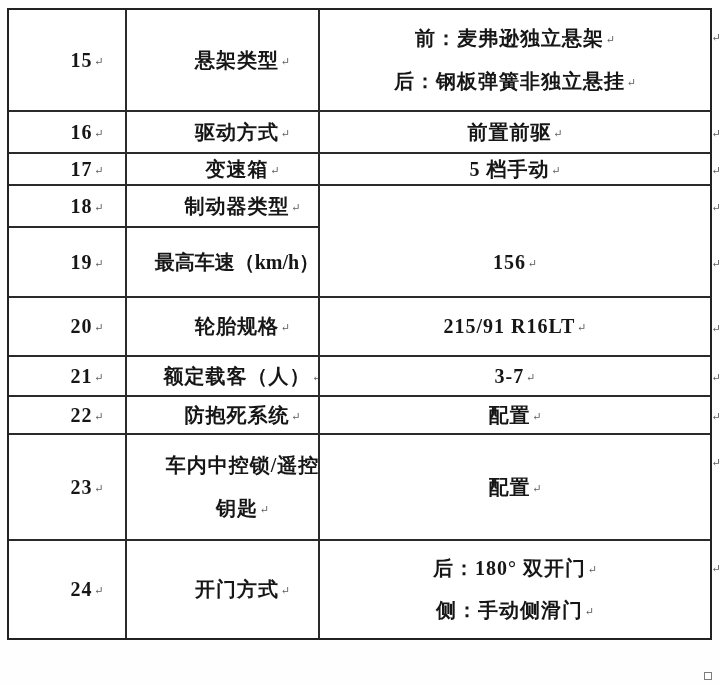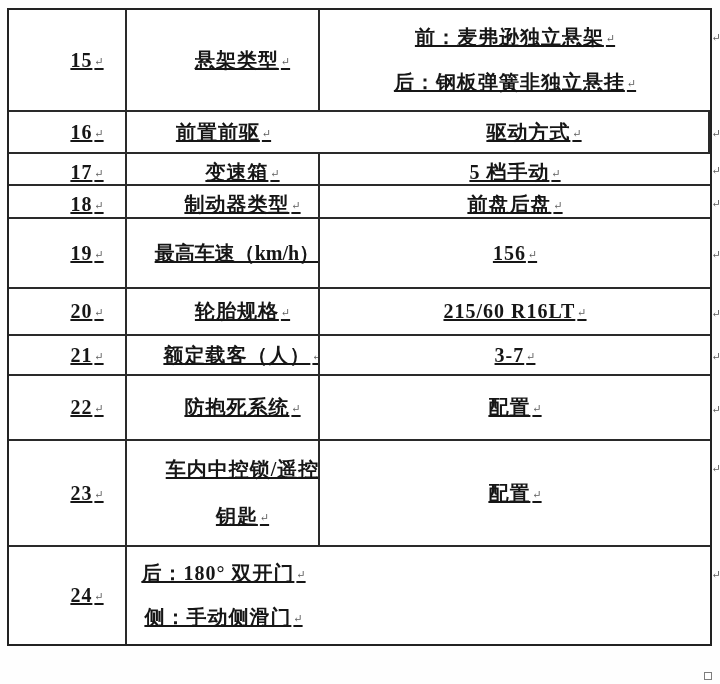--- a/index.html
+++ b/index.html
@@ -18,21 +18,21 @@
   }
   .row { position:relative; display:grid; grid-template-columns:118px 193px 1fr; }
   .cell {
     display:flex; flex-direction:column; justify-content:space-evenly;
     align-items:center; overflow:hidden;
   }
   .row:not(:last-child) > .cell { border-bottom:2px solid #2a2a2a; }
   .col-num, .col-label { border-right:2px solid #2a2a2a;padding-left:40px; }
   .para {
     font-weight:bold; font-size:20px; color:#161616;
-    letter-spacing:1px; white-space:nowrap; line-height:36px;text-decoration:underline;
+    letter-spacing:1px; white-space:nowrap; line-height:26px;
   }
   .pmark {
     font-size:11px; color:#5a5a5a; letter-spacing:0;
     margin-left:2px; vertical-align:2px; font-weight:normal;
   }
   .rowend {
     position:absolute; right:-11px; font-size:11px; color:#5a5a5a;
     font-weight:normal; line-height:11px;
   }
   .rowend.center { top:50%; transform:translateY(-50%); }
@@ -59,95 +59,92 @@
         <p class="para"><span>前：麦弗逊独立悬架</span><span class="pmark">↵</span></p>
         <p class="para"><span>后：钢板弹簧非独立悬挂</span><span class="pmark">↵</span></p>
       </div>
       <span class="rowend top">↵</span>
     </div>
 
     <div class="row" style="height:42px">
       <div class="cell col-num">
         <p class="para"><span>16</span><span class="pmark">↵</span></p>
       </div>
+      <div class="cell col-label">
+        <p class="para"><span>驱动方式</span><span class="pmark">↵</span></p>
+      </div>
       <div class="cell col-value">
         <p class="para"><span>前置前驱</span><span class="pmark">↵</span></p>
-      </div>
-      <div class="cell col-label">
-        <p class="para"><span>驱动方式</span><span class="pmark">↵</span></p>
       </div>
       <span class="rowend center">↵</span>
     </div>
 
     <div class="row" style="height:32px">
       <div class="cell col-num">
         <p class="para"><span>17</span><span class="pmark">↵</span></p>
       </div>
       <div class="cell col-label">
         <p class="para"><span>变速箱</span><span class="pmark">↵</span></p>
       </div>
       <div class="cell col-value">
         <p class="para"><span>5 档手动</span><span class="pmark">↵</span></p>
       </div>
       <span class="rowend center">↵</span>
     </div>
 
-    <div class="row" style="height:33px">
+    <div class="row" style="height:42px">
       <div class="cell col-num">
         <p class="para"><span>18</span><span class="pmark">↵</span></p>
       </div>
       <div class="cell col-label">
         <p class="para"><span>制动器类型</span><span class="pmark">↵</span></p>
-      </div>
-      <div class="cell col-value">
-        <p class="para"><span>前盘后盘</span><span class="pmark">↵</span></p>
       </div>
       <span class="rowend center">↵</span>
     </div>
 
     <div class="row" style="height:70px">
       <div class="cell col-num">
         <p class="para"><span>19</span><span class="pmark">↵</span></p>
       </div>
       <div class="cell col-label">
         <p class="para" style="letter-spacing:0"><span>最高车速（km/h）</span><span class="pmark">↵</span></p>
       </div>
       <div class="cell col-value">
         <p class="para"><span>156</span><span class="pmark">↵</span></p>
       </div>
       <span class="rowend center">↵</span>
     </div>
 
-    <div class="row" style="height:47px">
+    <div class="row" style="height:59px">
       <div class="cell col-num">
         <p class="para"><span>20</span><span class="pmark">↵</span></p>
       </div>
       <div class="cell col-label">
         <p class="para"><span>轮胎规格</span><span class="pmark">↵</span></p>
       </div>
       <div class="cell col-value">
-        <p class="para"><span>215/60 R16LT</span><span class="pmark">↵</span></p>
+        <p class="para"><span>215/91 R16LT</span><span class="pmark">↵</span></p>
       </div>
       <span class="rowend center">↵</span>
     </div>
 
     <div class="row" style="height:40px">
       <div class="cell col-num">
         <p class="para"><span>21</span><span class="pmark">↵</span></p>
       </div>
       <div class="cell col-label">
         <p class="para"><span>额定载客（人）</span><span class="pmark">↵</span></p>
       </div>
       <div class="cell col-value">
         <p class="para"><span>3-7</span><span class="pmark">↵</span></p>
       </div>
       <span class="rowend center">↵</span>
     </div>
 
-    <div class="row" style="height:65px">
+    <div class="row" style="height:38px">
       <div class="cell col-num">
         <p class="para"><span>22</span><span class="pmark">↵</span></p>
       </div>
       <div class="cell col-label">
         <p class="para"><span>防抱死系统</span><span class="pmark">↵</span></p>
       </div>
       <div class="cell col-value">
         <p class="para"><span>配置</span><span class="pmark">↵</span></p>
       </div>
       <span class="rowend center">↵</span>
@@ -164,20 +161,23 @@
       <div class="cell col-value">
         <p class="para"><span>配置</span><span class="pmark">↵</span></p>
       </div>
       <span class="rowend top">↵</span>
     </div>
 
     <div class="row" style="height:97px">
       <div class="cell col-num">
         <p class="para"><span>24</span><span class="pmark">↵</span></p>
       </div>
+      <div class="cell col-label">
+        <p class="para"><span>开门方式</span><span class="pmark">↵</span></p>
+      </div>
       <div class="cell col-value">
         <p class="para"><span>后：180° 双开门</span><span class="pmark">↵</span></p>
         <p class="para"><span>侧：手动侧滑门</span><span class="pmark">↵</span></p>
       </div>
       <span class="rowend top">↵</span>
     </div>
 
   </div>
 
   <div class="corner-square"></div>

